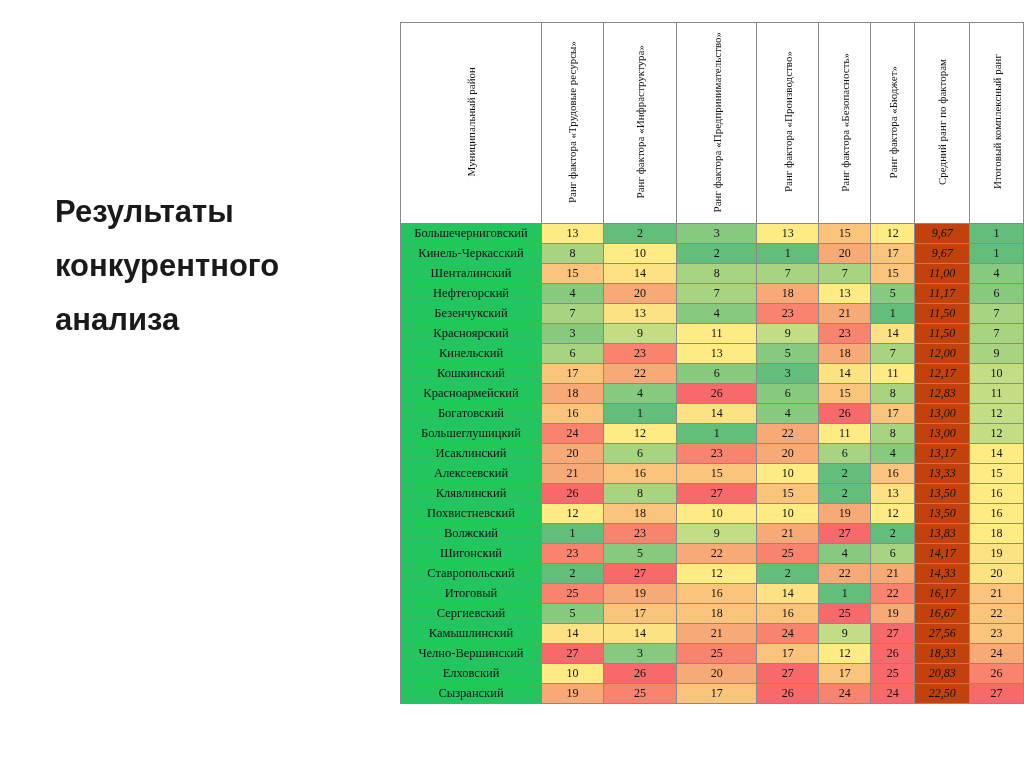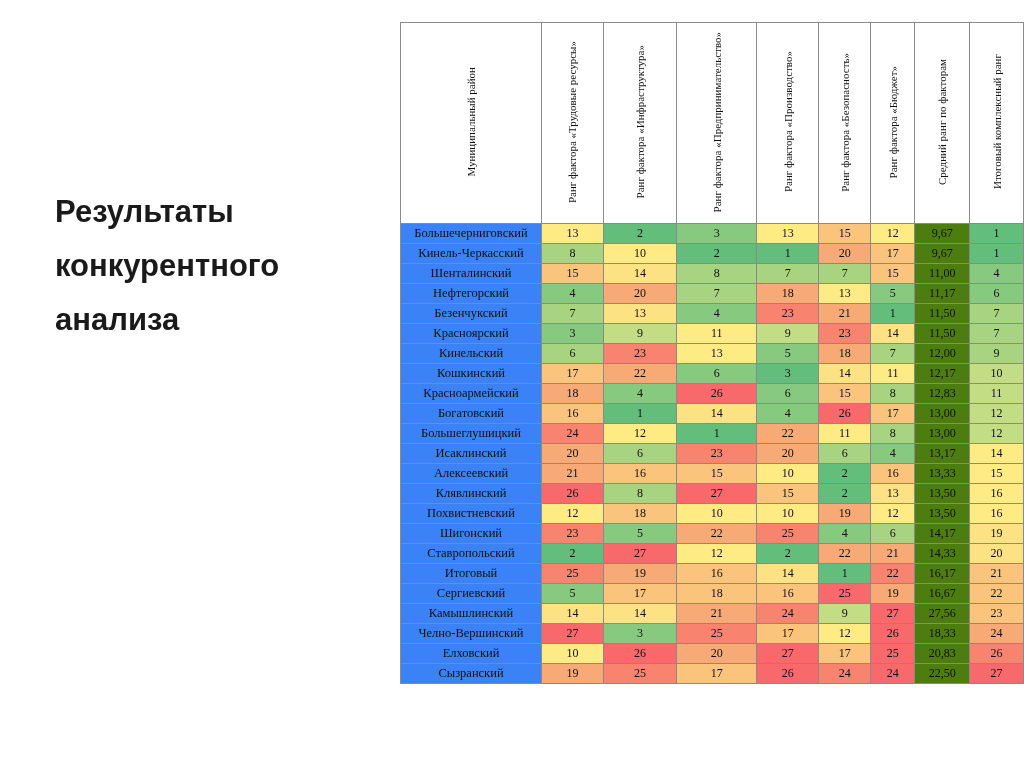--- a/index.html
+++ b/index.html
@@ -78,37 +78,37 @@
   th.h-f4     { width: 72px; }
   th.h-f5     { width: 60px; }
   th.h-f6     { width: 50px; }
   th.h-avg    { width: 60px; }
   th.h-total  { width: 62px; }
 
   tbody td { height: 19px; }
   td.name {
     text-align: left;
     padding-left: 5px;
-    background: #3b82f6;
+    background: #22c55e;
     font-size: 12.5px;
     white-space: nowrap;
   }
   td.num { font-size: 12px; }
   
   .c-green  { background: #63be7b; }
   .c-green2 { background: #86c97f; }
   .c-green3 { background: #a8d482; }
   .c-green4 { background: #c3dd85; }
   .c-yellow { background: #ffeb84; }
   .c-yellow2{ background: #fde283; }
   .c-orange { background: #fbc47c; }
   .c-orange2{ background: #f8aa76; }
   .c-red    { background: #f8836f; }
   .c-red2   { background: #f8696b; }
-  .c-white  { background: #4d7c0f; }
+  .c-white  { background: #c2410c; font-style: italic; }
 </style>
 </head>
 <body>
 
 <div class="slide">
 
   <div class="title-block">
     <div class="title-line">Результаты</div>
     <div class="title-line">конкурентного</div>
     <div class="title-line">анализа</div>
@@ -289,20 +289,31 @@
             <td class="num c-yellow">12</td>
             <td class="num c-orange">18</td>
             <td class="num c-yellow">10</td>
             <td class="num c-yellow">10</td>
             <td class="num c-orange2">19</td>
             <td class="num c-yellow">12</td>
             <td class="num c-white">13,50</td>
             <td class="num c-yellow">16</td>
           </tr>
           <tr>
+            <td class="name">Волжский</td>
+            <td class="num c-green">1</td>
+            <td class="num c-red">23</td>
+            <td class="num c-green4">9</td>
+            <td class="num c-orange2">21</td>
+            <td class="num c-red2">27</td>
+            <td class="num c-green">2</td>
+            <td class="num c-white">13,83</td>
+            <td class="num c-yellow">18</td>
+          </tr>
+          <tr>
             <td class="name">Шигонский</td>
             <td class="num c-red">23</td>
             <td class="num c-green2">5</td>
             <td class="num c-orange2">22</td>
             <td class="num c-red">25</td>
             <td class="num c-green2">4</td>
             <td class="num c-green3">6</td>
             <td class="num c-white">14,17</td>
             <td class="num c-yellow2">19</td>
           </tr>

